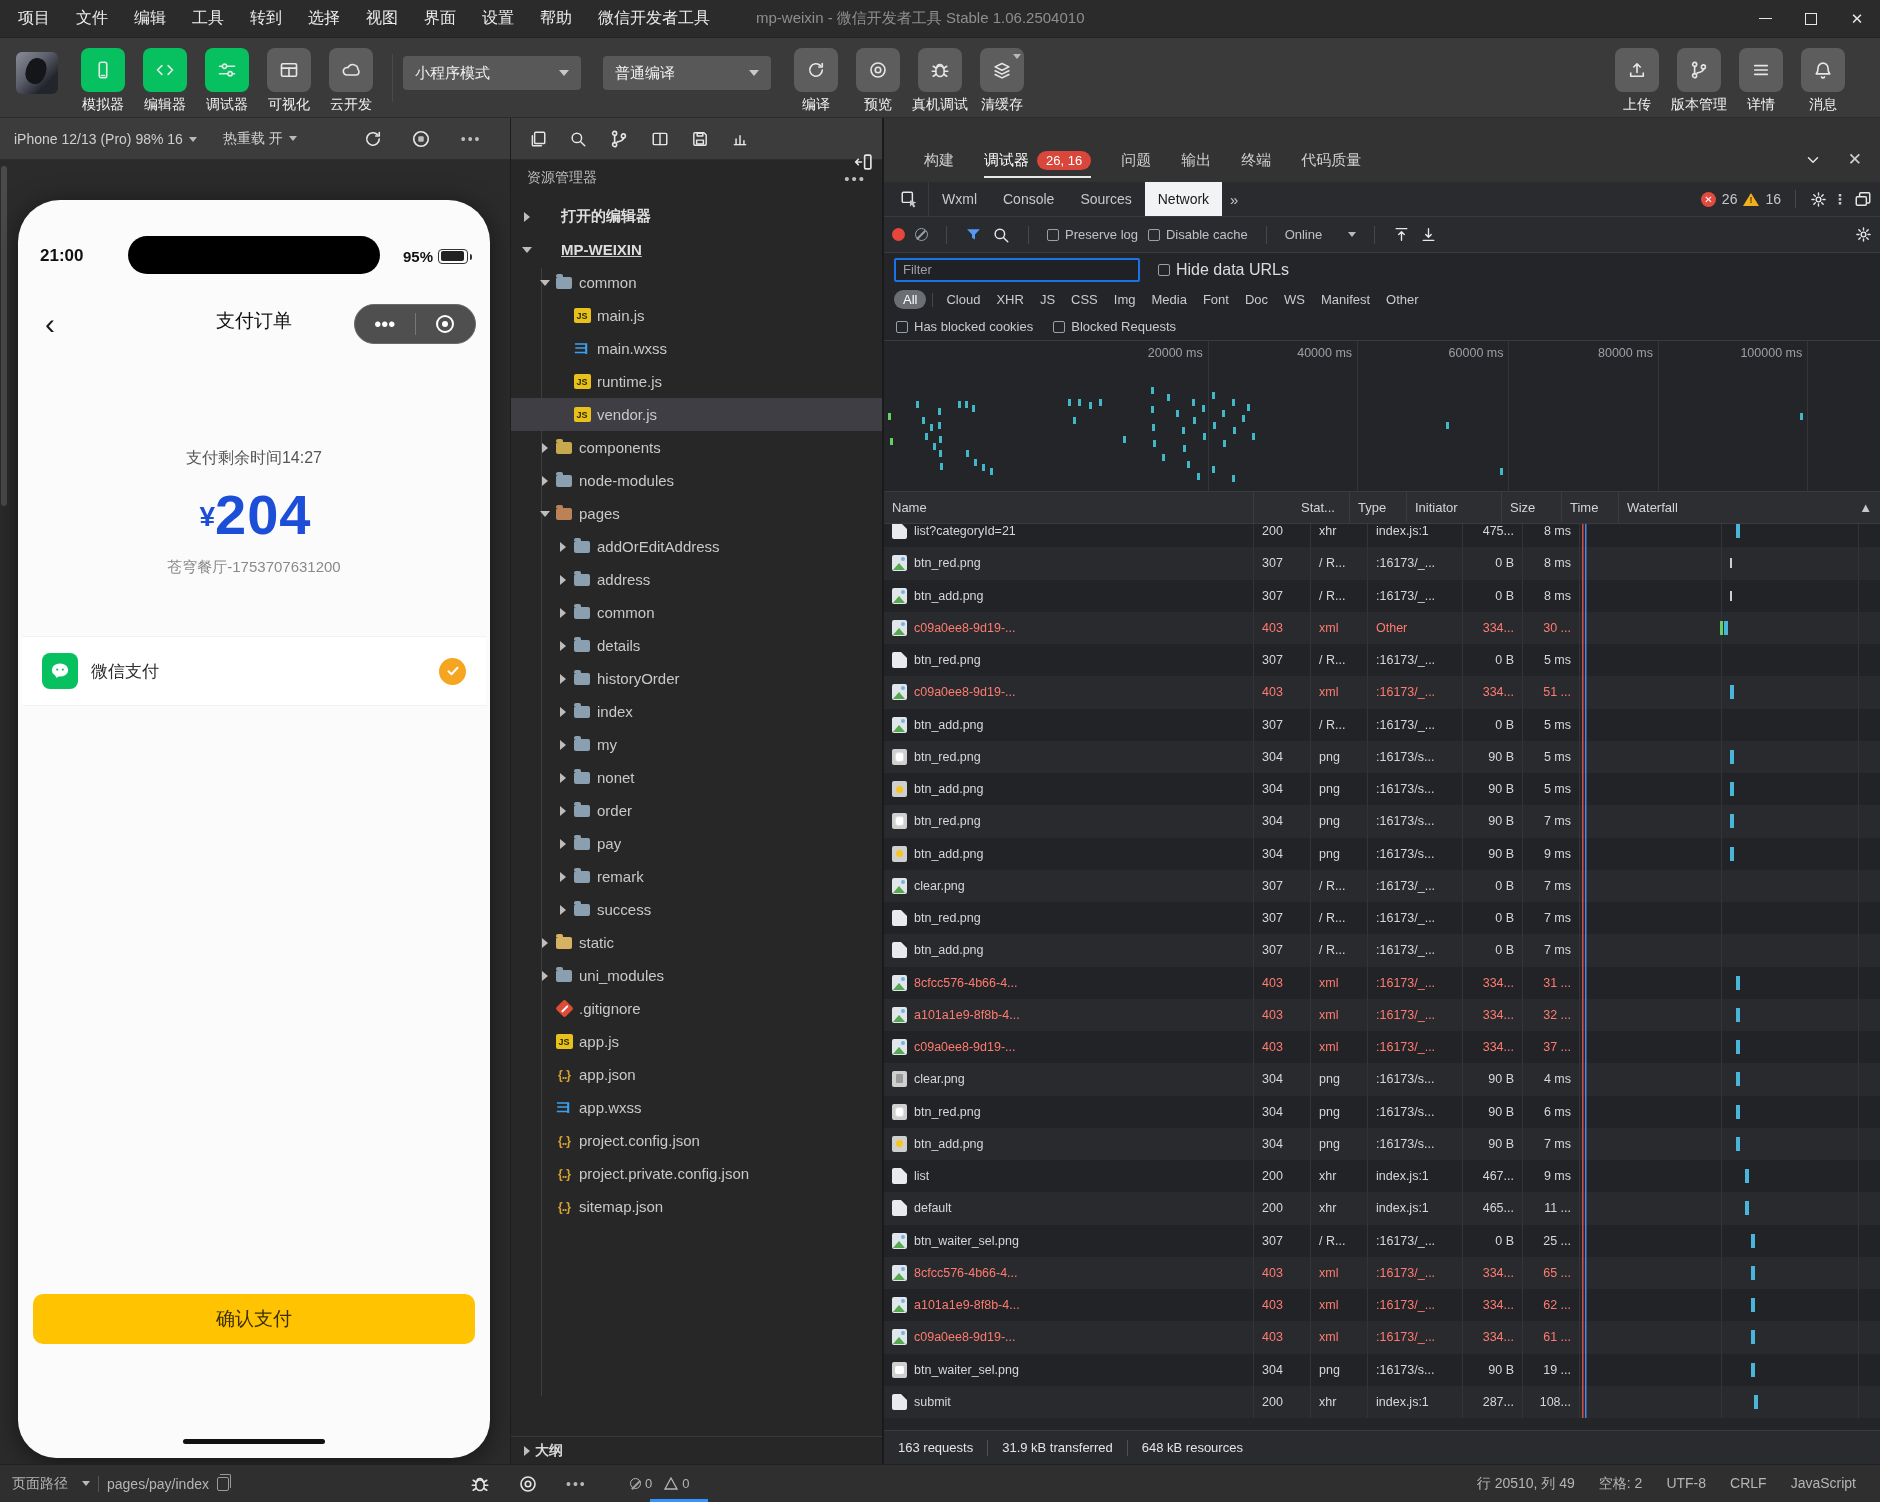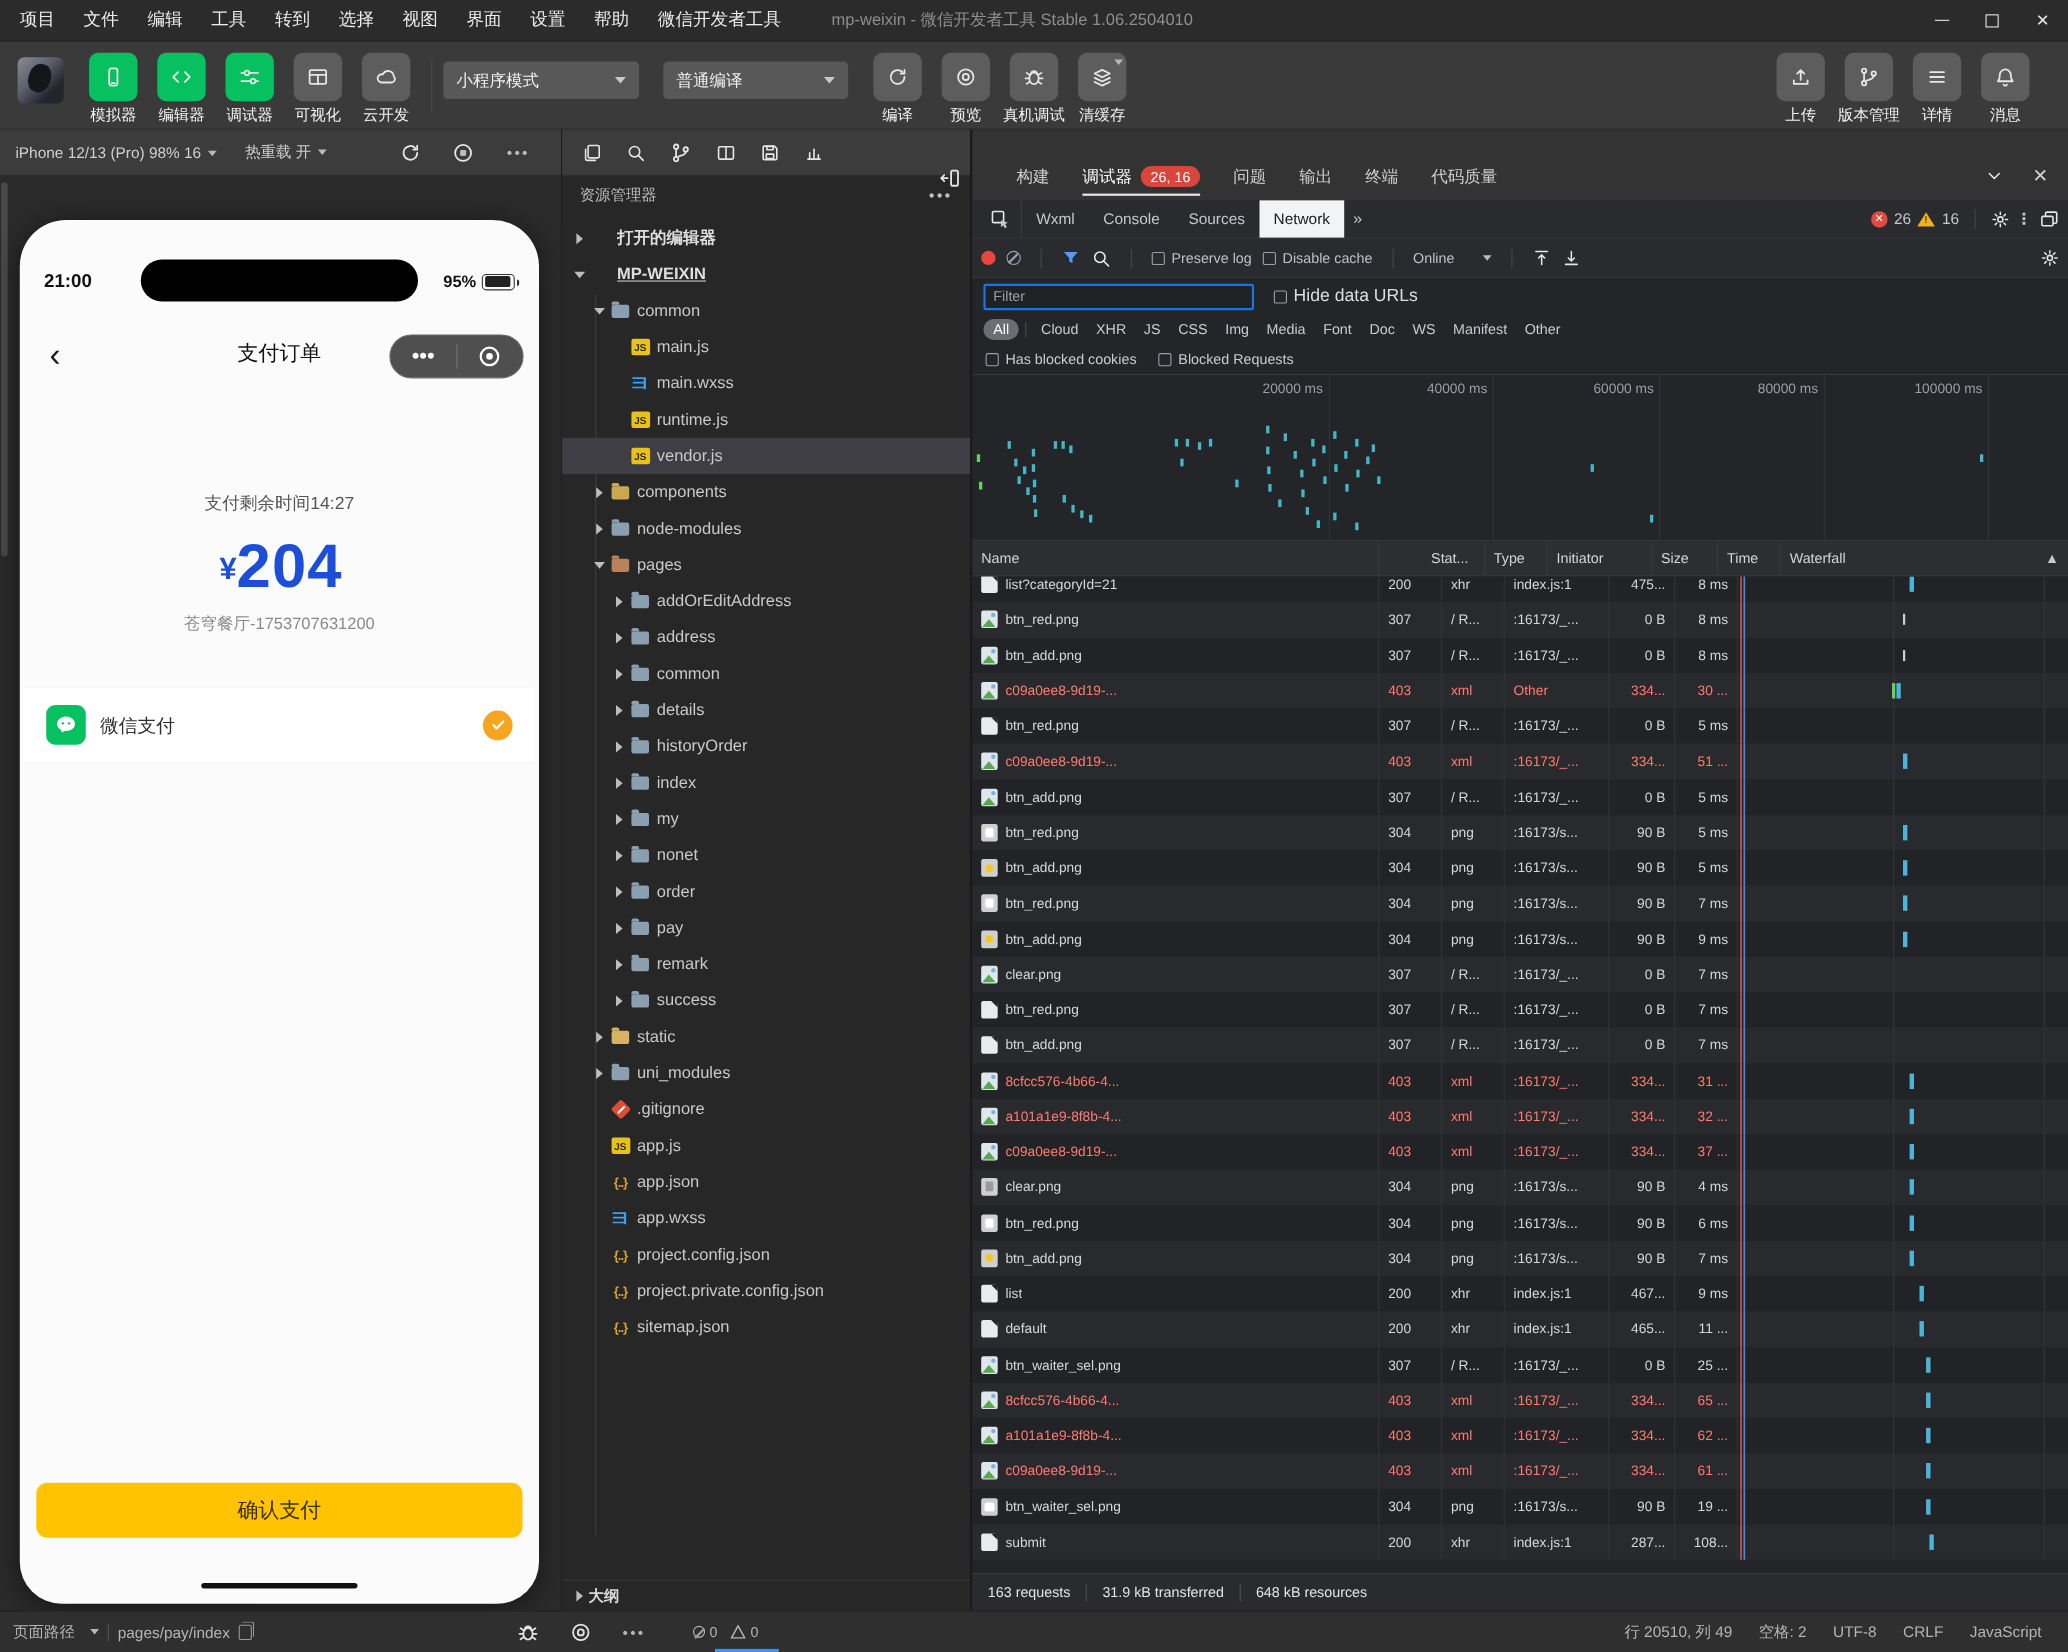--- a/index.html
+++ b/index.html
@@ -49,25 +49,25 @@
   #p-capsule{position:absolute;right:14px;top:8px;width:122px;height:40px;background:#4f4f4f;border-radius:20px;display:flex;align-items:center;color:#fff;border:1px solid #6b6b6b;}
   #p-capsule .half{flex:1;display:flex;align-items:center;justify-content:center;font-size:20px;}
   #p-capsule .cdiv{width:1px;height:22px;background:#777;}
   .target-ico{width:18px;height:18px;border:2px solid #fff;border-radius:50%;position:relative;}
   .target-ico:before{content:"";position:absolute;left:4px;top:4px;width:6px;height:6px;border-radius:50%;background:#fff;}
   #p-countdown{position:absolute;left:0;right:0;top:248px;text-align:center;font-size:16px;color:#555;}
   #p-price{position:absolute;left:3px;right:0;top:282px;text-align:center;color:#1d4ed8;}
   #p-price .cur{font-size:28px;font-weight:bold;vertical-align:8px;}
   #p-price .amt{font-size:56px;font-weight:bold;letter-spacing:1px;}
   #p-merchant{position:absolute;left:0;right:0;top:358px;text-align:center;font-size:15px;color:#8a8a8a;}
-  #p-card{position:absolute;left:4px;right:4px;top:424px;height:70px;background:#fff;border-top:1px solid #f2f2f2;border-bottom:1px solid #f2f2f2;display:flex;align-items:center;padding:0 20px;}
+  #p-card{position:absolute;left:4px;right:4px;top:436px;height:70px;background:#fff;border-top:1px solid #f2f2f2;border-bottom:1px solid #f2f2f2;display:flex;align-items:center;padding:0 20px;}
   #wx-ico{width:36px;height:36px;border-radius:8px;background:#07c160;display:flex;align-items:center;justify-content:center;}
   #p-card .pm{font-size:17px;color:#2e2e2e;margin-left:13px;}
   #p-check{margin-left:auto;width:27px;height:27px;border-radius:50%;background:#f5a51f;display:flex;align-items:center;justify-content:center;}
-  #p-confirm{position:absolute;left:15px;right:15px;top:1148px;height:50px;background:#ffc301;border-radius:10px;display:flex;align-items:center;justify-content:center;font-size:19px;color:#3a2f00;font-weight:500;}
+  #p-confirm{position:absolute;left:15px;right:15px;top:1094px;height:50px;background:#ffc301;border-radius:10px;display:flex;align-items:center;justify-content:center;font-size:19px;color:#3a2f00;font-weight:500;}
   #p-homebar{position:absolute;left:50%;transform:translateX(-50%);bottom:14px;width:142px;height:5px;border-radius:3px;background:#111;}
 
   
   #files{position:absolute;left:510px;top:118px;width:372px;bottom:38px;background:#272727;border-left:1px solid #1d1d1d;}
   #files-toolbar{position:absolute;left:0;top:0;width:100%;height:42px;background:#3c3c3c;border-bottom:1px solid #2d2d2d;display:flex;align-items:center;gap:22px;padding-left:18px;}
   #files-head{position:absolute;left:0;top:42px;width:100%;height:36px;display:flex;align-items:center;padding:0 16px;font-size:14px;color:#bdbdbd;}
   #files-head .dots{margin-left:auto;color:#bdbdbd;letter-spacing:2px;font-size:15px;}
   #tree{position:absolute;left:0;top:82px;width:100%;bottom:28px;overflow:hidden;font-size:15px;color:#c9c9c9;}
   #tree .guide{position:absolute;left:30px;top:68px;bottom:40px;width:1px;background:#3e3e3e;}
   .trow{height:33px;display:flex;align-items:center;white-space:nowrap;position:relative;}

